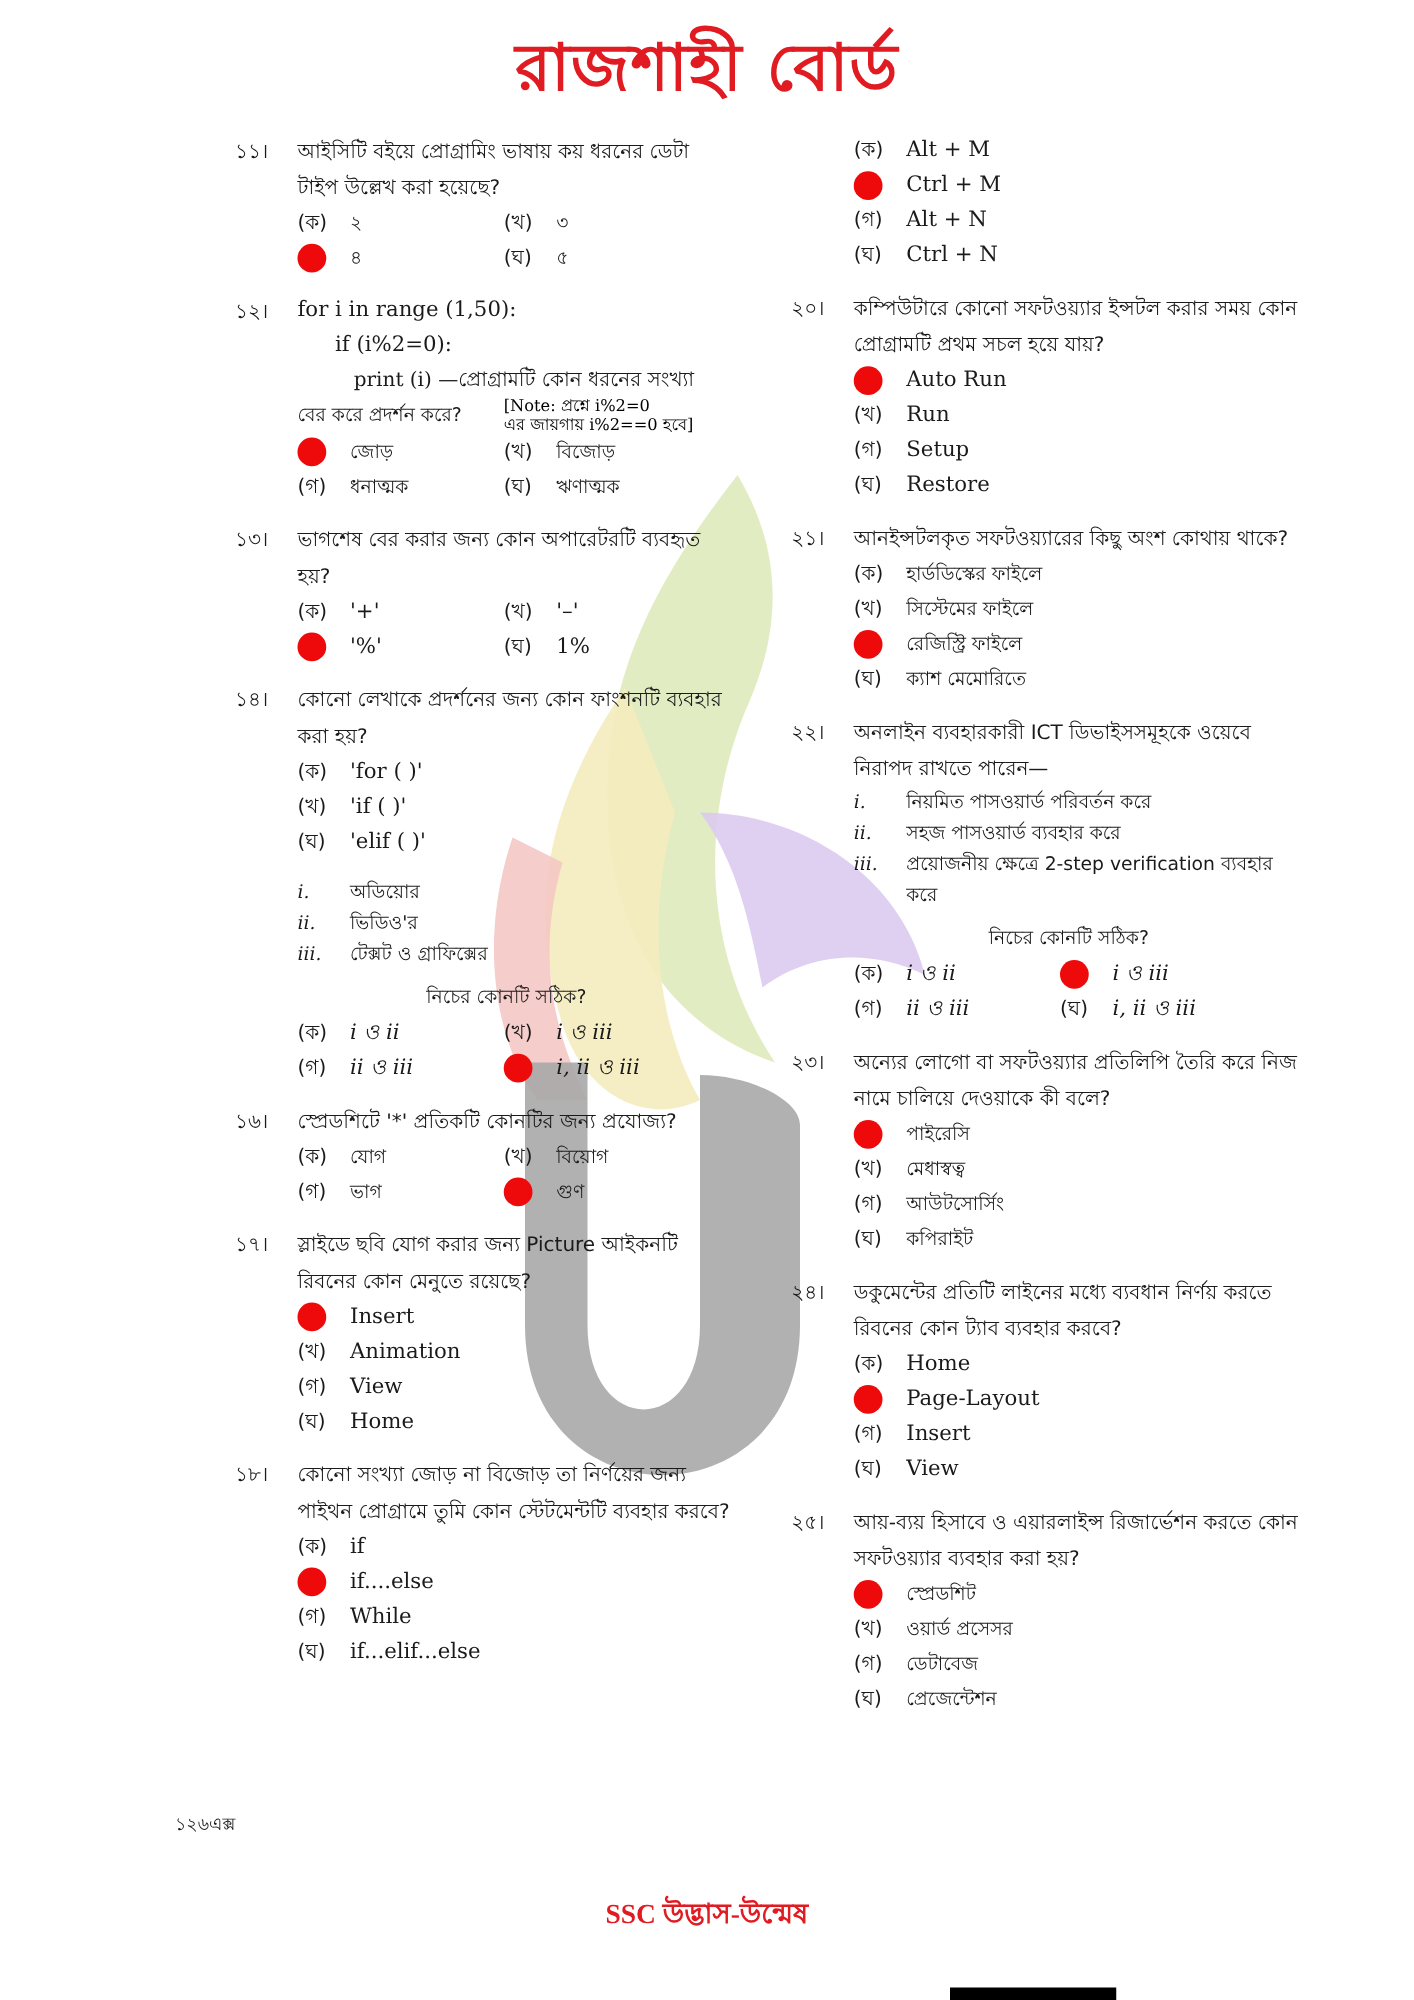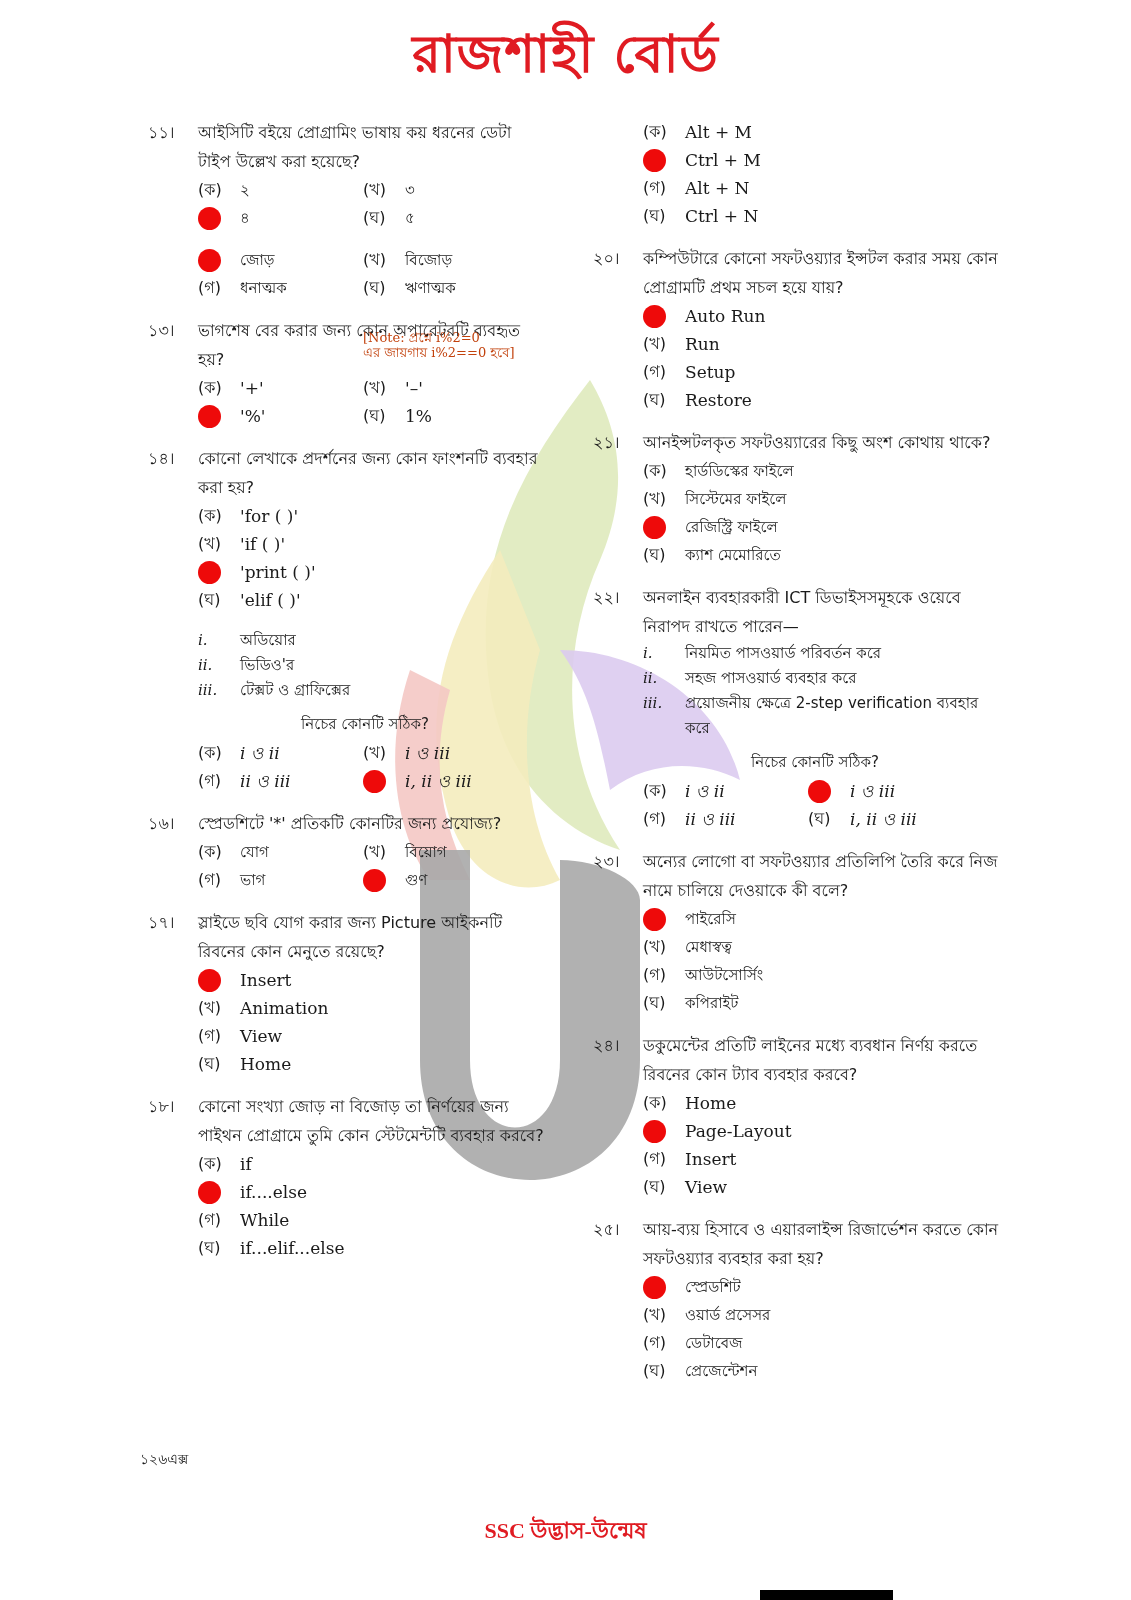--- a/index.html
+++ b/index.html
@@ -8,21 +8,21 @@
     background:#ffffff; color:#1a1a1a;
     font-family:"DejaVu Serif", "Liberation Serif", serif;
   }
   .title {
     position:absolute; left:0; right:0; top:14px; text-align:center;
     color:#e01b22; font-family:"DejaVu Sans", sans-serif; font-weight:bold;
     font-size:52px; letter-spacing:1px;
   }
   
   .wm { position:absolute; left:0; top:0; width:1131px; height:1600px; pointer-events:none; z-index:0; }
-  .col { position:absolute; top:118px; z-index:1; }
+  .col { position:absolute; top:106px; z-index:1;margin-left:40px; }
   .col-left { left:148px; width:400px; }
   .col-right { left:593px; width:410px; }
   .q { position:relative; margin-bottom:14px; }
   .qhead { display:flex; font-size:16px; line-height:29px; }
   .qnum { width:50px; flex:0 0 50px; font-family:"DejaVu Sans", sans-serif; }
   .qtext { flex:1; font-family:"DejaVu Sans", sans-serif; }
   .opts { margin-left:50px; }
   .opt-row { display:flex; }
   .opt { display:flex; align-items:center; font-size:17px; line-height:28px; }
   .opt-grid .opt { width:165px; }
@@ -30,21 +30,21 @@
   .olab { width:42px; flex:0 0 42px; font-family:"DejaVu Sans", sans-serif; font-size:16px; }
   .oval { font-family:"DejaVu Serif", serif; }
   .oval.bn { font-family:"DejaVu Sans", sans-serif; font-size:15px; }
   .oval.it { font-style:italic; }
   .dot { width:23px; height:23px; border-radius:50%; background:#ee0a0a; display:inline-block; margin-right:19px; flex:0 0 23px; }
   .stmts { margin-left:50px; font-size:15px; line-height:25px; font-family:"DejaVu Sans", sans-serif; }
   .stmt { display:flex; }
   .snum { width:42px; flex:0 0 42px; font-style:italic; font-family:"DejaVu Serif", serif; }
   .which { margin-left:34px; font-size:15px; line-height:30px; font-family:"DejaVu Sans", sans-serif; margin-top:6px;text-align:center; }
   .code { font-family:"DejaVu Serif", serif; font-size:17px; line-height:28px; }
-  .note { position:absolute; left:215px; top:84px; color:#c2410c; font-size:13px; line-height:15px; font-family:"DejaVu Serif", serif; }
+  .note { position:absolute; left:215px; top:84px; color:#000000; font-size:13px; line-height:15px; font-family:"DejaVu Serif", serif; }
   .page-num { position:absolute; left:140px; top:1448px; font-size:14px; font-family:"DejaVu Sans", sans-serif; z-index:1; }
   .footer { position:absolute; left:0; right:0; top:1513px; text-align:center; color:#e01b22; font-size:22px; font-weight:bold; font-family:"Liberation Serif", serif; z-index:1; }
   .black-bar { position:absolute; left:760px; top:1590px; width:133px; height:10px; background:#000; }
 </style>
 </head>
 <body>
 
 <svg class="wm" viewBox="0 0 1131 1600">
   <path d="M590 380 C 520 470, 470 560, 490 690 C 505 780, 560 830, 620 850 C 560 760, 560 650, 600 560 C 630 490, 620 430, 590 380 Z" fill="#dde9b8" opacity="0.85"></path>
   <path d="M500 550 C 440 640, 420 720, 450 820 C 470 880, 520 900, 560 880 C 520 810, 520 720, 540 650 Z" fill="#f4ecbe" opacity="0.9"></path>
@@ -80,20 +80,29 @@
           </div>
         <div class="opt">
             <span class="olab">(ঘ)</span>
             <span class="oval bn">৫</span>
           </div>
       </div>
     </div>
   </div>
 
   <div class="q">
+    <div class="qhead">
+      <span class="qnum">১২।</span>
+      <span class="qtext">
+        <div class="code">for i in range (1,50):</div>
+        <div class="code" style="padding-left:30px;">if (i%2=0):</div>
+        <div class="code" style="padding-left:45px;font-size:16px;">print (i) —প্রোগ্রামটি কোন ধরনের সংখ্যা</div>
+        <div style="font-size:15px;">বের করে প্রদর্শন করে?</div>
+      </span>
+    </div>
     <div class="note">
       <div>[Note: প্রশ্নে i%2=0</div>
       <div>এর জায়গায় i%2==0 হবে]</div>
     </div>
     <div class="opts opt-grid">
       <div class="opt-row">
         <div class="opt">
             <span class="dot"></span>
             <span class="oval bn">জোড়</span>
           </div>
@@ -152,24 +161,20 @@
     <div class="opts opt-list">
       <div class="opt">
           <span class="olab">(ক)</span>
           <span class="oval">'for ( )'</span>
         </div>
       <div class="opt">
           <span class="olab">(খ)</span>
           <span class="oval">'if ( )'</span>
         </div>
       <div class="opt">
-          <span class="dot"></span>
-          <span class="oval">'print ( )'</span>
-        </div>
-      <div class="opt">
           <span class="olab">(ঘ)</span>
           <span class="oval">'elif ( )'</span>
         </div>
     </div>
   </div>
 
   <div class="q">
     <div class="stmts">
       <div class="stmt">
           <span class="snum">i.</span>

